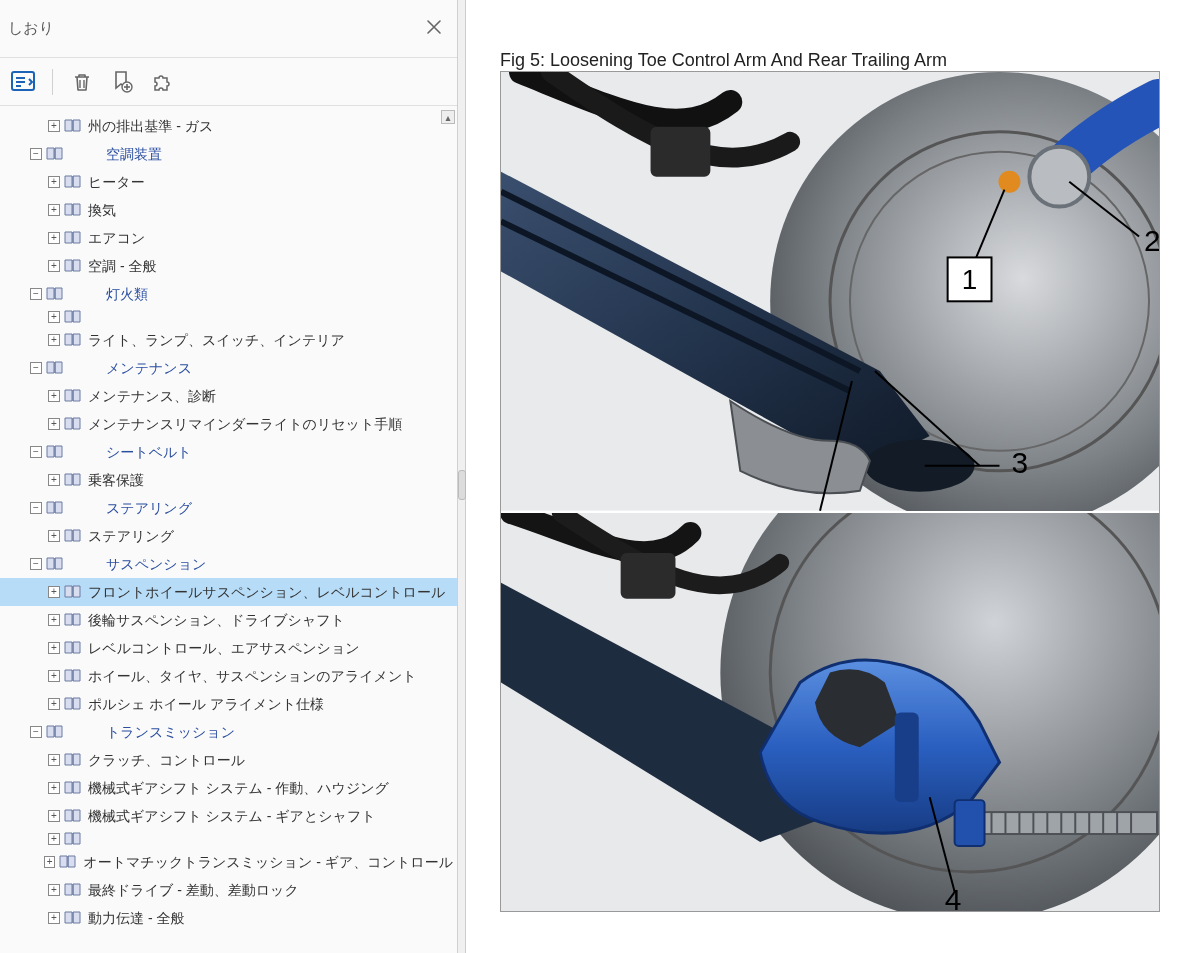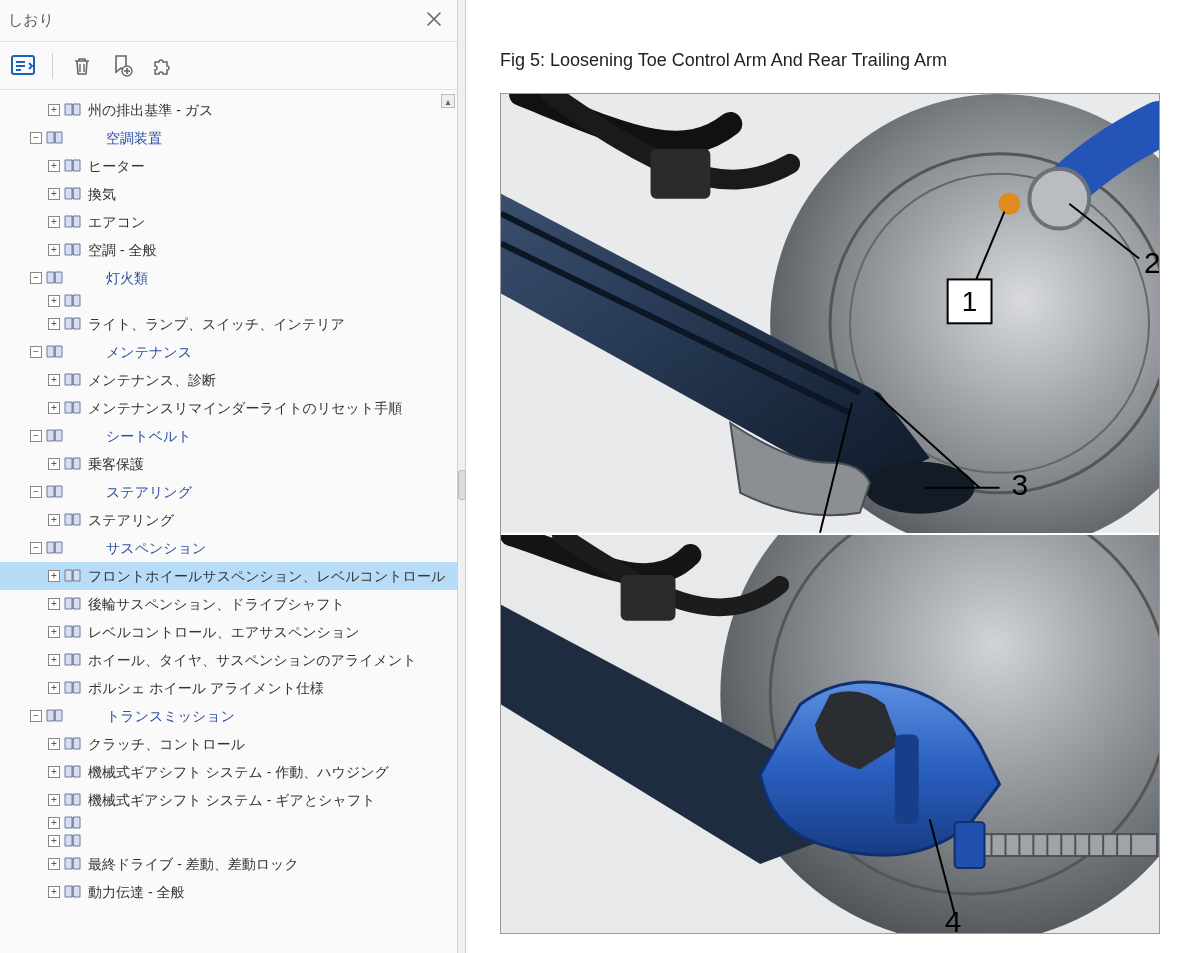--- a/index.html
+++ b/index.html
@@ -21,21 +21,21 @@
     display: flex;
     flex-direction: column;
     background: #fafafa;
   }
   .sidebar-header {
     display: flex;
     align-items: center;
     justify-content: space-between;
     padding: 6px 12px 6px 8px;
     border-bottom: 1px solid #e0e0e0;
-    height: 42px;
+    height: 58px;
   }
   .sidebar-title { font-size: 15px; color: #555; }
   .close-x {
     font-size: 22px; color: #666; cursor: pointer;
     width: 22px; text-align: center;
   }
   .sidebar-toolbar {
     display: flex; align-items: center; gap: 14px;
     padding: 8px 10px;
     border-bottom: 1px solid #e0e0e0;
@@ -100,21 +100,20 @@
   
   .main {
     flex:1;
     padding: 50px 0 0 34px;
     overflow:hidden;
     font-family: Arial, sans-serif;
   }
   .fig-caption {
     font-size: 18px;
     color: #222;
-    margin-bottom: 22px;
   }
   .fig-frame {
     width: 660px;
     border:1px solid #999;
     background:#fff;
     display:flex; flex-direction:column; gap:2px;
   }
   .fig-svg { display:block; width:100%; }
 </style>
 </head>
@@ -464,20 +463,21 @@
       </div>
       <div class="tree-row">
         <span class="indent" style="width: 48px;"></span>
         <span class="expander">+</span>
         <span class="book-icon">
           <svg width="18" height="14" viewBox="0 0 18 14">
             <path d="M1 1 h7 v11 h-7 Z M9 1 h7 v11 h-7 Z" fill="#d9ddf0" stroke="#6a7aa0" stroke-width="1"></path>
             <line x1="9" y1="1" x2="9" y2="12" stroke="#6a7aa0"></line>
           </svg>
         </span>
+        <span class="node-label">オートマチックトランスミッション - ギア、コントロール</span>
       </div>
       <div class="tree-row">
         <span class="indent" style="width: 48px;"></span>
         <span class="expander">+</span>
         <span class="book-icon">
           <svg width="18" height="14" viewBox="0 0 18 14">
             <path d="M1 1 h7 v11 h-7 Z M9 1 h7 v11 h-7 Z" fill="#d9ddf0" stroke="#6a7aa0" stroke-width="1"></path>
             <line x1="9" y1="1" x2="9" y2="12" stroke="#6a7aa0"></line>
           </svg>
         </span>

